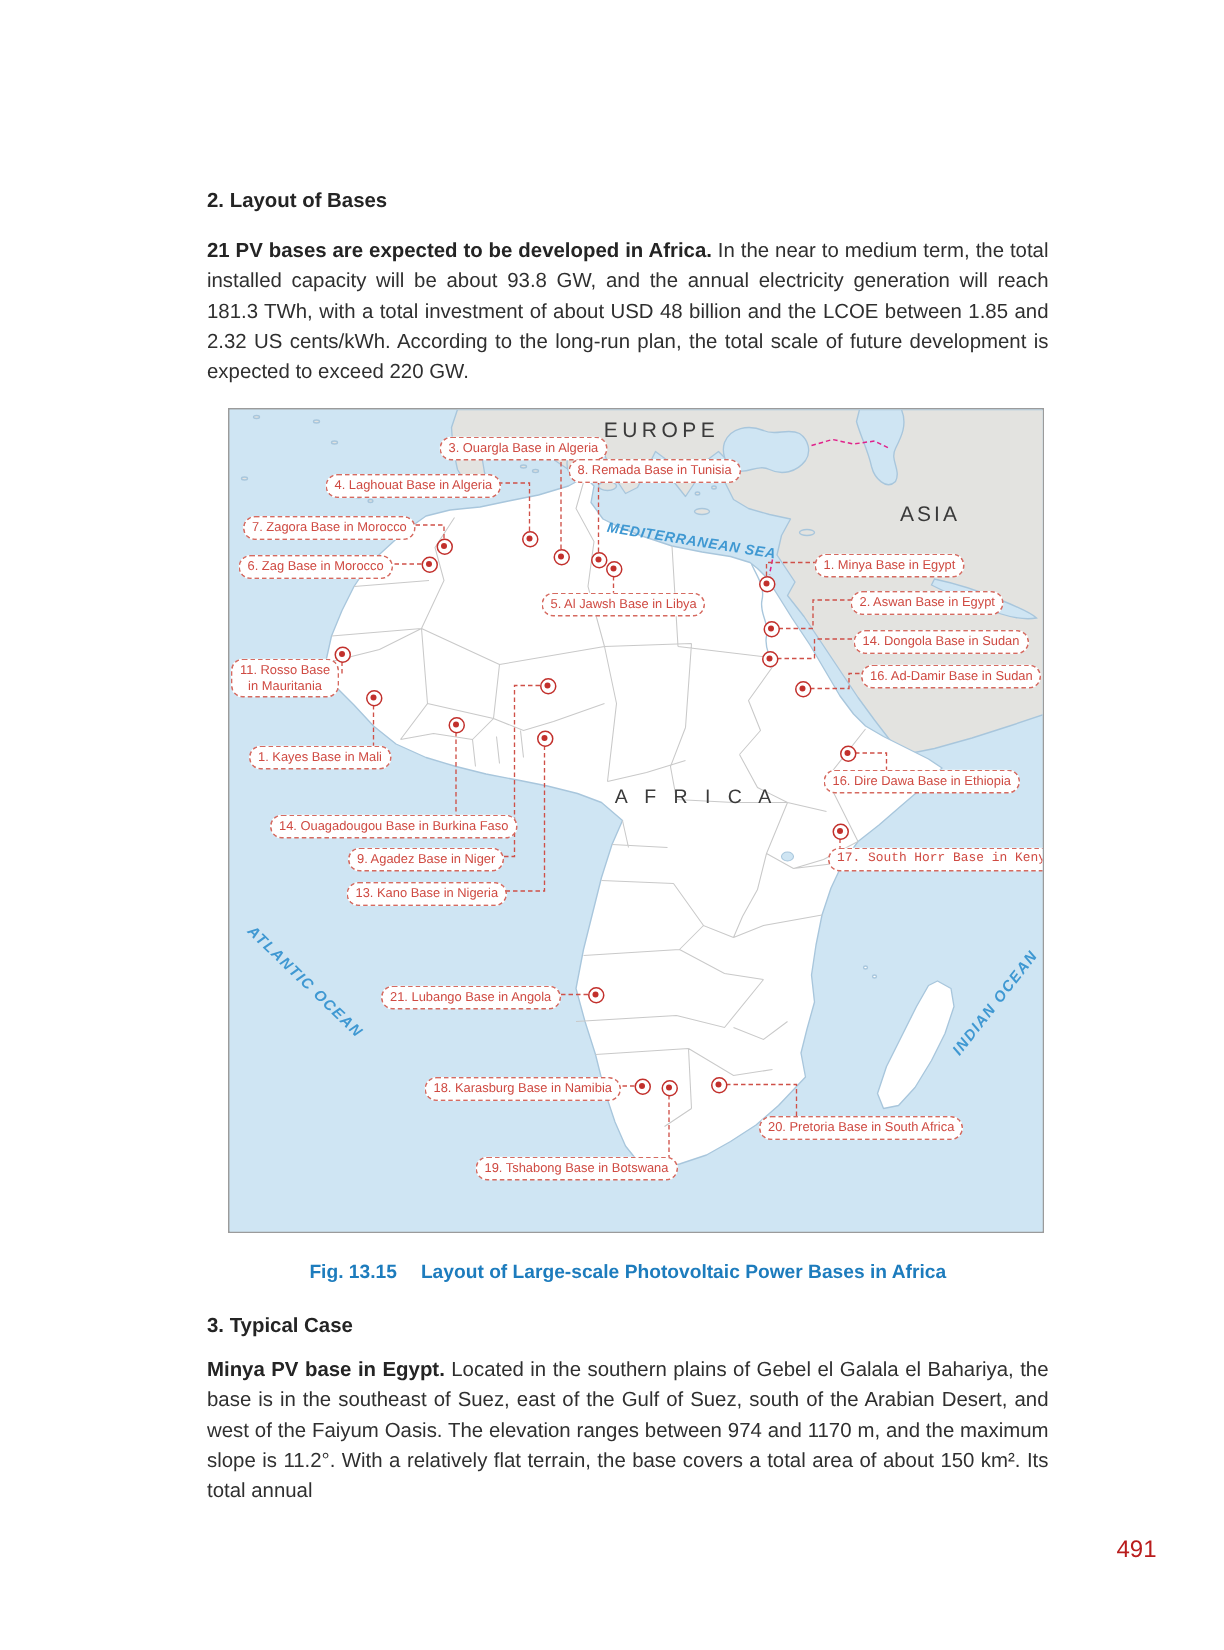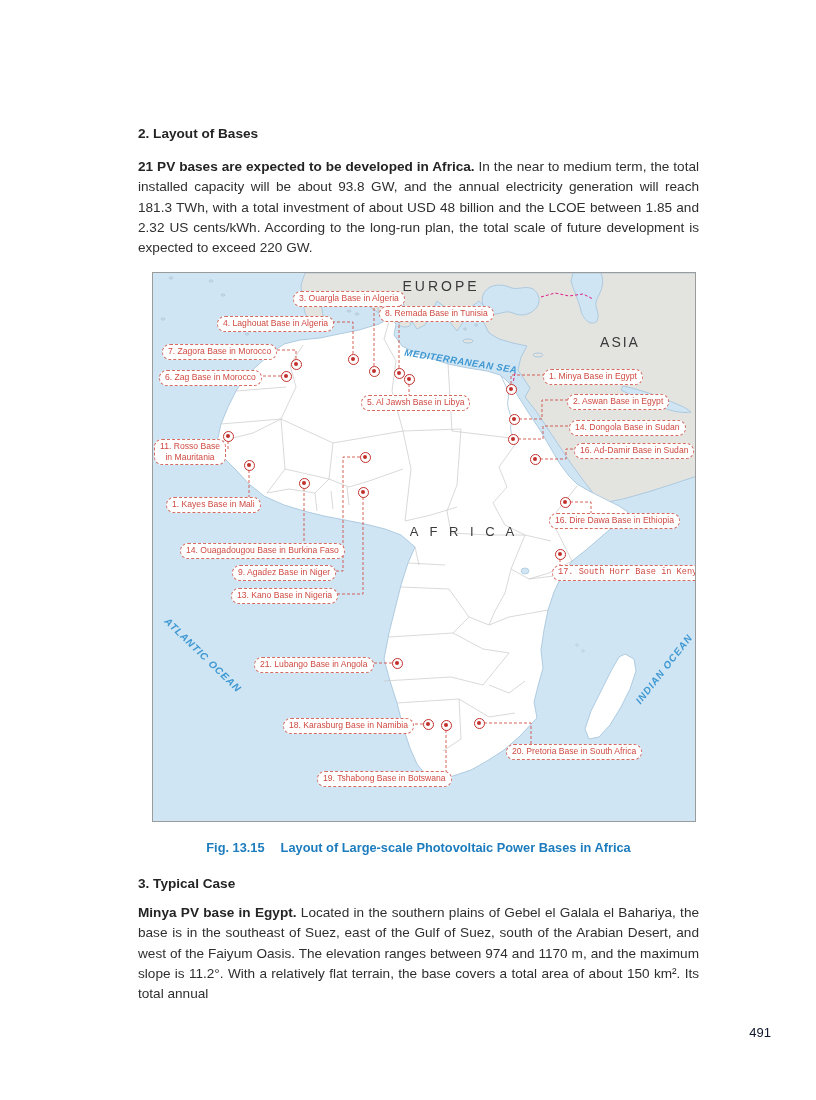--- a/index.html
+++ b/index.html
@@ -4,21 +4,21 @@
 <style>
   html,body{margin:0;padding:0;}
   body{
     width:816px;height:1100px;position:relative;background:#ffffff;
     font-family:"Liberation Sans",sans-serif;color:#2f2f2f;overflow:hidden;
   }
   .abs{position:absolute;}
   .h-bold{font-size:13.6px;font-weight:bold;color:#242424;}
   .para{width:561px;font-size:13.6px;line-height:20.3px;text-align:justify;color:#2f2f2f;}
   .para b{color:#242424;}
-  #page-number{font-size:13px;color:#0f172a;}
+  #page-number{font-size:16px;color:#b91c1c;}
   #figure-caption{width:561px;text-align:center;font-weight:bold;font-size:12.8px;color:#1d7cbd;}
   #figure-caption .cap-label{margin-right:16px;}
 
   
   #map{
     left:152px;top:272px;width:544px;height:550px;box-sizing:border-box;
     border:1px solid #9b9b9b;background:#cfe5f3;overflow:hidden;
   }
   #map svg{position:absolute;left:0;top:0;}
   #map-labels{position:absolute;left:0;top:0;width:544px;height:550px;}

